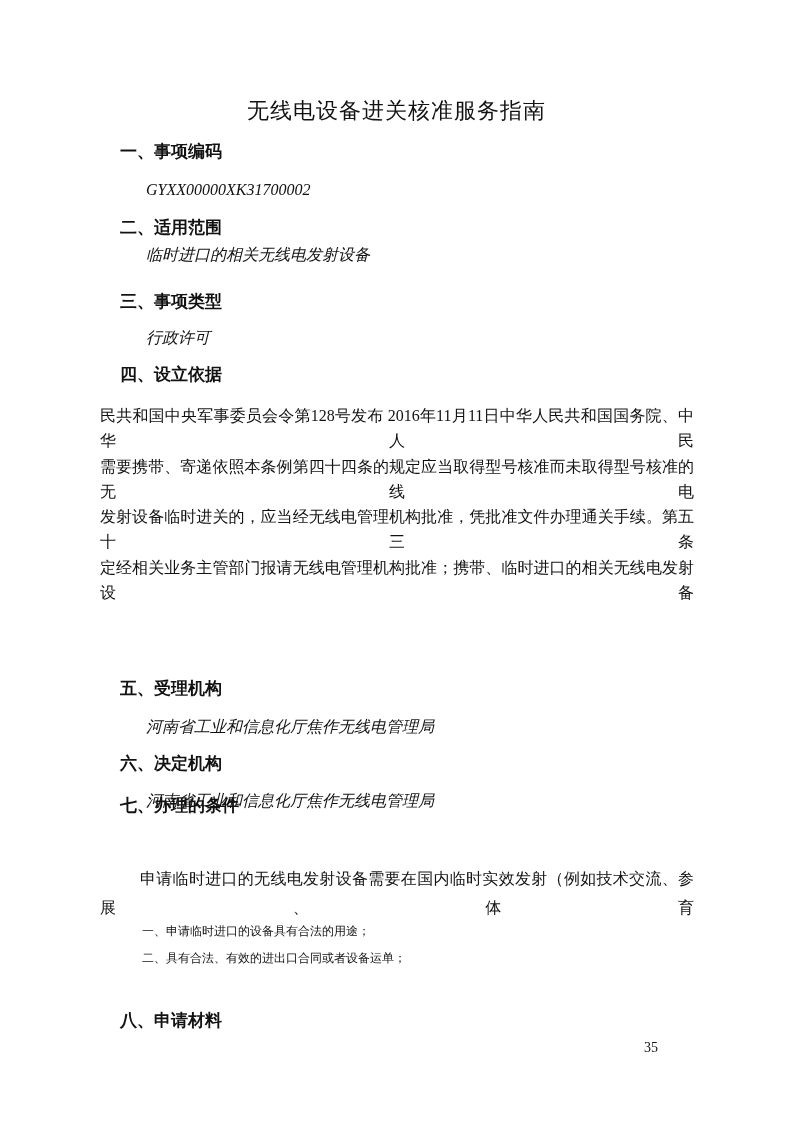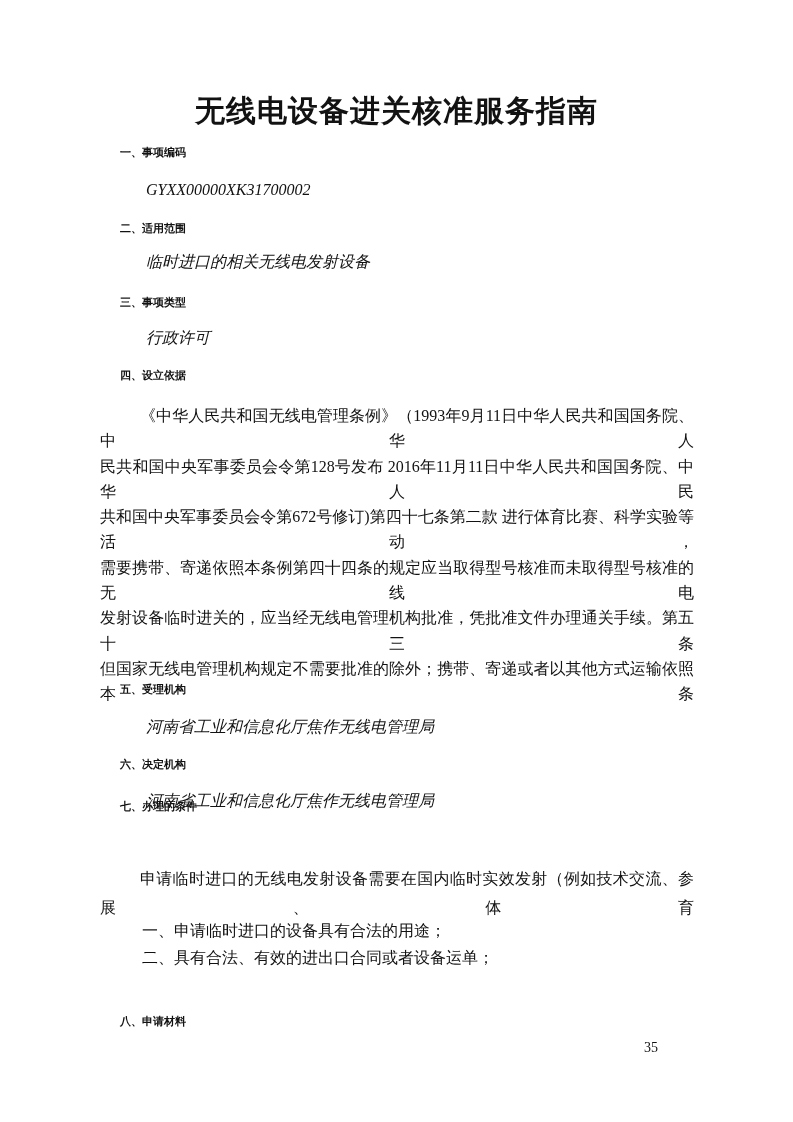--- a/index.html
+++ b/index.html
@@ -7,80 +7,78 @@
     position:relative;
     width:793px; height:1122px;
     background:#ffffff;
     color:#121212;
     overflow:hidden;
   }
   .title {
     position:absolute; top:97px; left:0; width:793px;
     text-align:center;
     font-family:"Liberation Sans", sans-serif;
-    font-weight:bold; font-size:30px; line-height:27px;
+    font-weight:normal; font-size:22px; line-height:27px;
     letter-spacing:1px;
   }
   .h {
     position:absolute; left:120px;
     font-family:"Liberation Sans", sans-serif;
-    font-weight:bold; font-size:11px; line-height:20px;
+    font-weight:bold; font-size:17px; line-height:20px;
     white-space:nowrap;
   }
   .v {
     position:absolute; left:146px;
     font-family:"Liberation Serif", serif;
     font-size:16px; line-height:20px;
     white-space:nowrap;
     font-style:italic;
   }
   .para {
     position:absolute; left:100px; width:594px;
     font-family:"Liberation Serif", serif;
     font-size:16px;
   }
   .pl { line-height:25.3px; text-align:justify; text-justify:inter-character; }
   .jl { text-align-last:justify; }
   .indent { text-indent:40px; }
   .li {
     position:absolute; left:142px;
     font-family:"Liberation Serif", serif;
-    font-size:16px; line-height:20px;
+    font-size:12px; line-height:20px;
     white-space:nowrap;
   }
   .pagenum {
     position:absolute; left:644px; top:1040px;
     font-family:"Liberation Serif", serif;
     font-size:14px;
   }
 </style>
 </head>
 <body>
 
 <div class="page">
 
   <div class="title">无线电设备进关核准服务指南</div>
 
   <div class="h" style="top:142px">一、事项编码</div>
   <div class="v" style="top:180px">GYXX00000XK31700002</div>
 
   <div class="h" style="top:218px">二、适用范围</div>
-  <div class="v" style="top:252px">临时进口的相关无线电发射设备</div>
+  <div class="v" style="top:245px">临时进口的相关无线电发射设备</div>
 
   <div class="h" style="top:292px">三、事项类型</div>
   <div class="v" style="top:328px">行政许可</div>
 
   <div class="h" style="top:365px">四、设立依据</div>
   <div class="para" style="top:403px">
-    <div class="pl jl indent">《中华人民共和国无线电管理条例》（1993年9月11日中华人民共和国国务院、中华人</div>
     <div class="pl jl">民共和国中央军事委员会令第128号发布 2016年11月11日中华人民共和国国务院、中华人民</div>
-    <div class="pl jl">共和国中央军事委员会令第672号修订)第四十七条第二款 进行体育比赛、科学实验等活动，</div>
     <div class="pl jl">需要携带、寄递依照本条例第四十四条的规定应当取得型号核准而未取得型号核准的无线电</div>
     <div class="pl jl">发射设备临时进关的，应当经无线电管理机构批准，凭批准文件办理通关手续。第五十三条</div>
-    <div class="pl jl">但国家无线电管理机构规定不需要批准的除外；携带、寄递或者以其他方式运输依照本条</div>
+    <div class="pl jl">定经相关业务主管部门报请无线电管理机构批准；携带、临时进口的相关无线电发射设备</div>
   </div>
 
   <div class="h" style="top:679px">五、受理机构</div>
   <div class="v" style="top:717px">河南省工业和信息化厅焦作无线电管理局</div>
 
   <div class="h" style="top:754px">六、决定机构</div>
   <div class="v" style="top:791px">河南省工业和信息化厅焦作无线电管理局</div>
 
   <div class="h" style="top:796px">七、办理的条件</div>
   <div class="para" style="top:864px">

